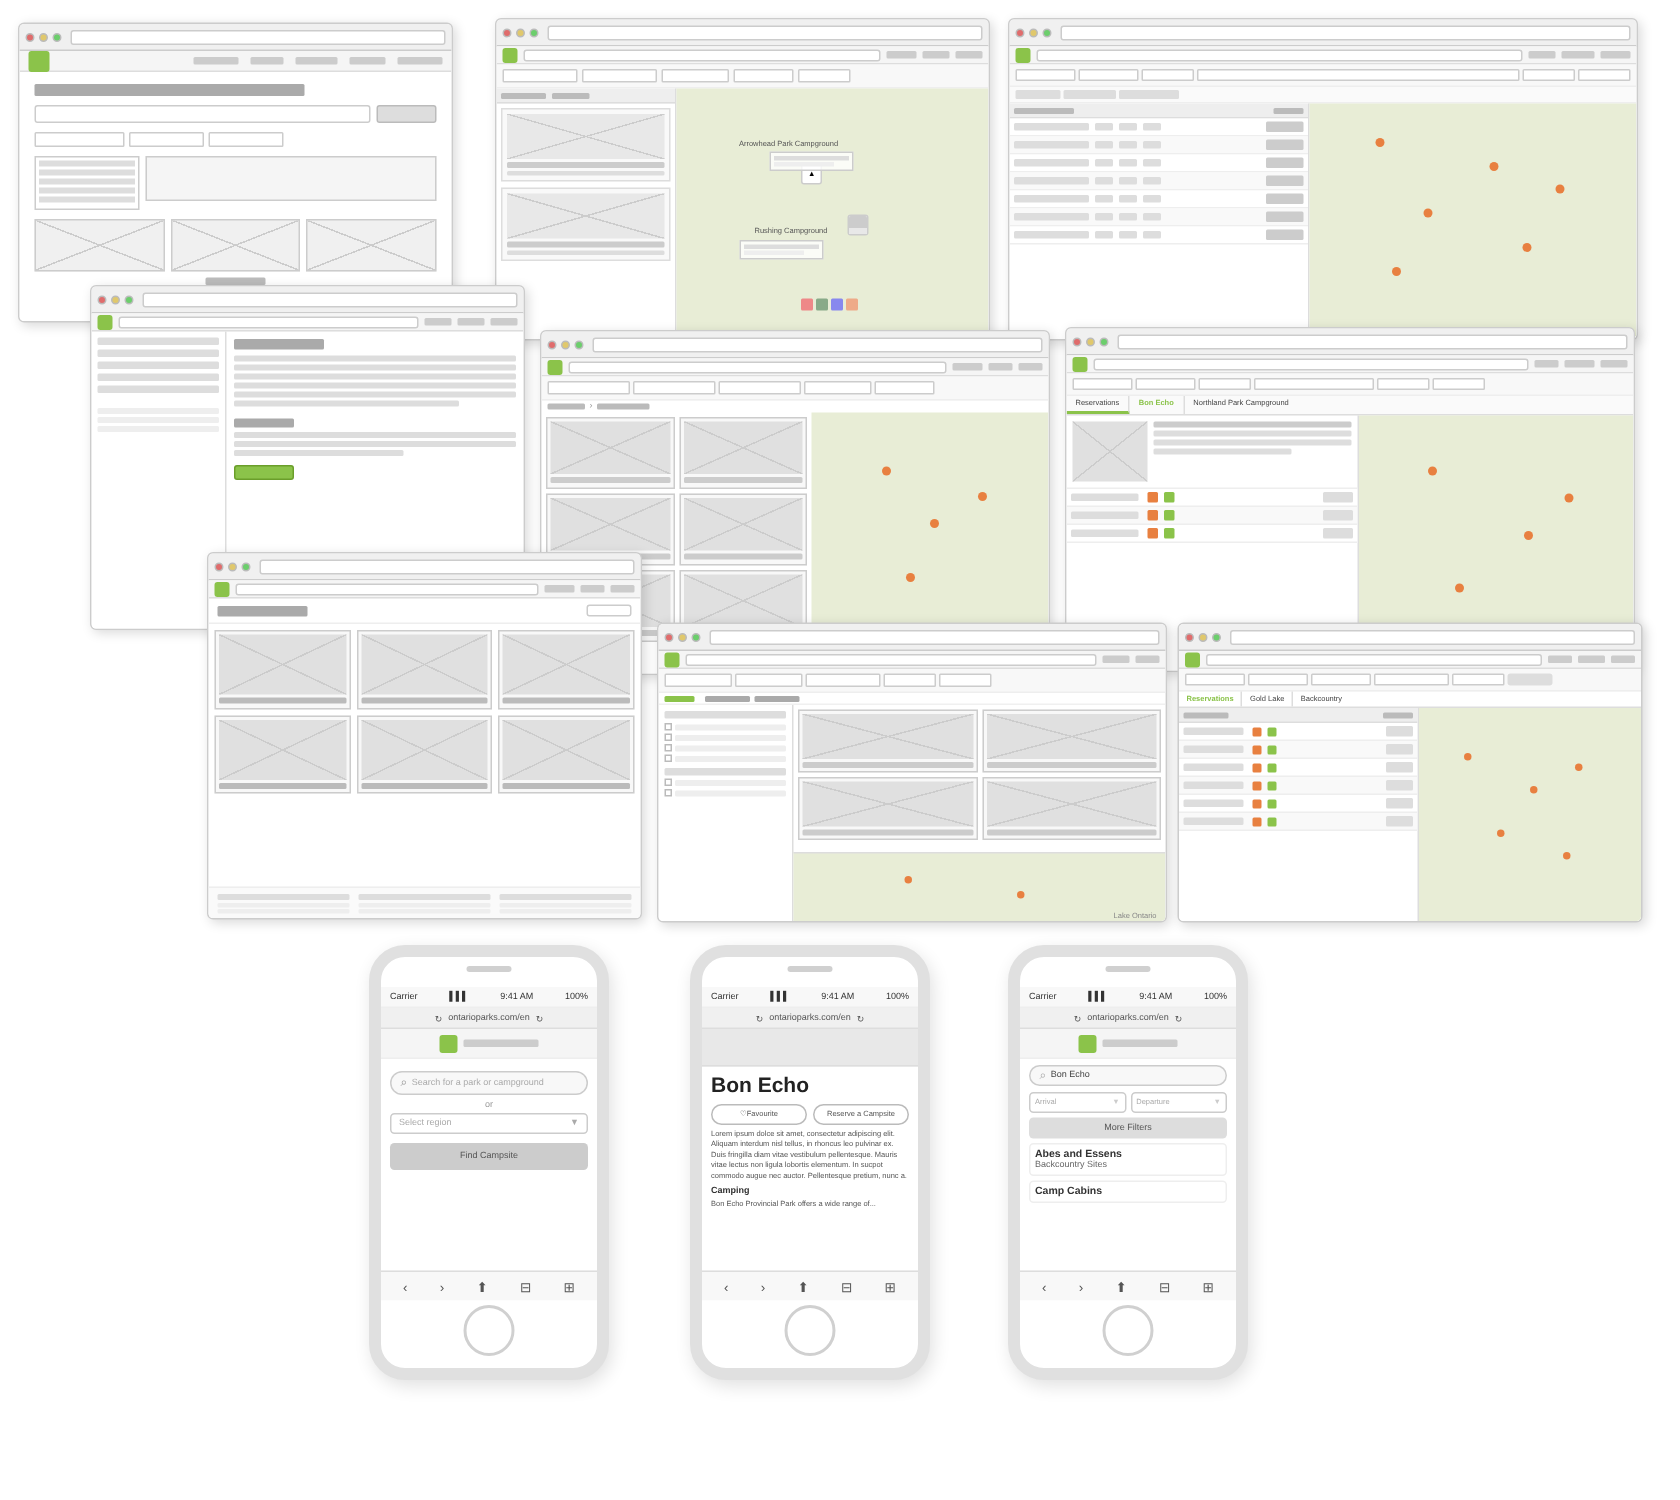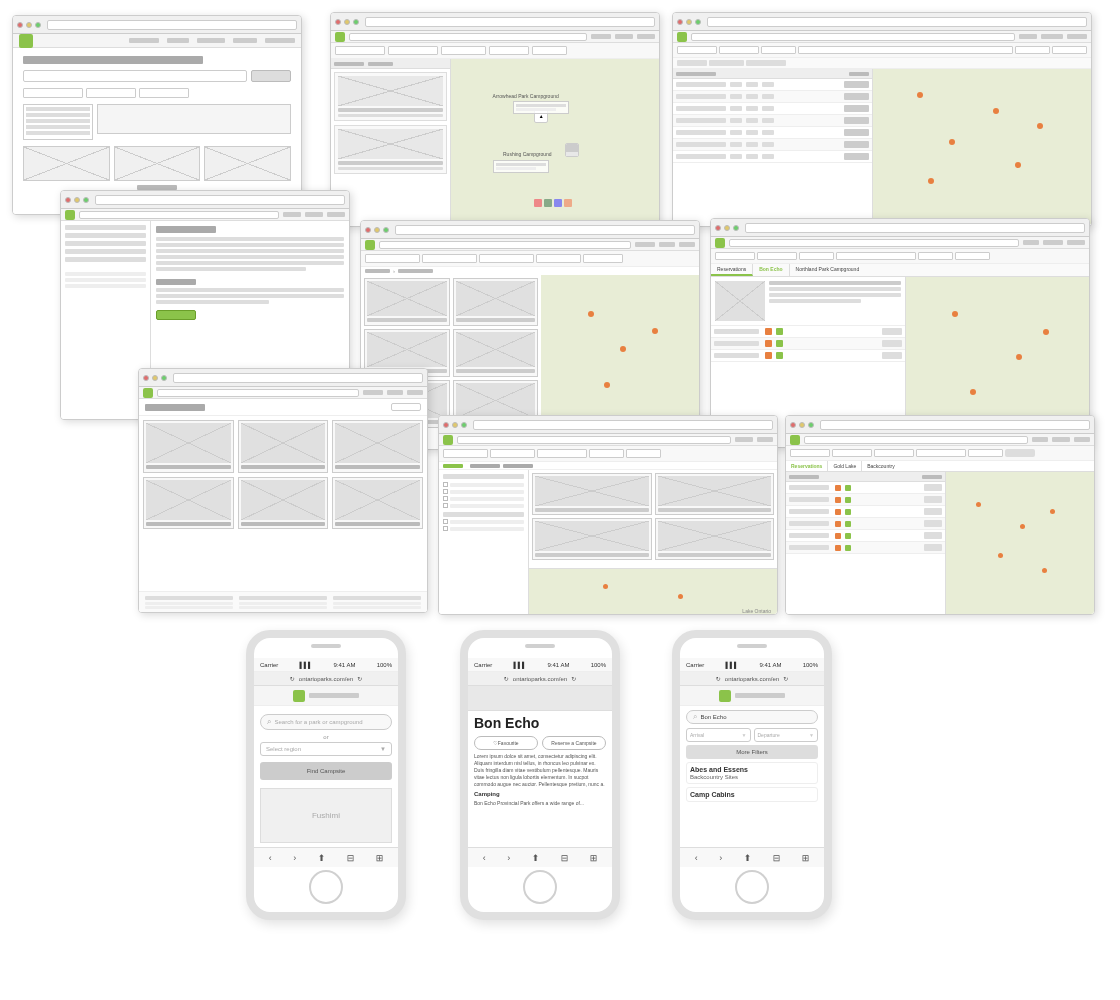--- a/index.html
+++ b/index.html
@@ -1087,23 +1087,20 @@
           <span style="font-size:6px;color:#aaa;">Search for a park or campground</span>
         </div>
         <div class="ph1-or">or</div>
         <div class="ph1-select">
           <span style="font-size:6px;color:#aaa;">Select region</span>
           <span style="font-size:6px;color:#aaa;">▼</span>
         </div>
         <div class="ph1-btn">
           <span style="font-size:6px;color:#555;">Find Campsite</span>
         </div>
-        <div class="ph1-img">
-          <span style="font-size:8px;color:#aaa;">Fushimi</span>
-        </div>
       </div>
       <div class="mobile-nav-bar">
         <span class="mobile-nav-icon">‹</span>
         <span class="mobile-nav-icon">›</span>
         <span class="mobile-nav-icon">⬆</span>
         <span class="mobile-nav-icon">⊟</span>
         <span class="mobile-nav-icon">⊞</span>
       </div>
     </div>
   </div>

